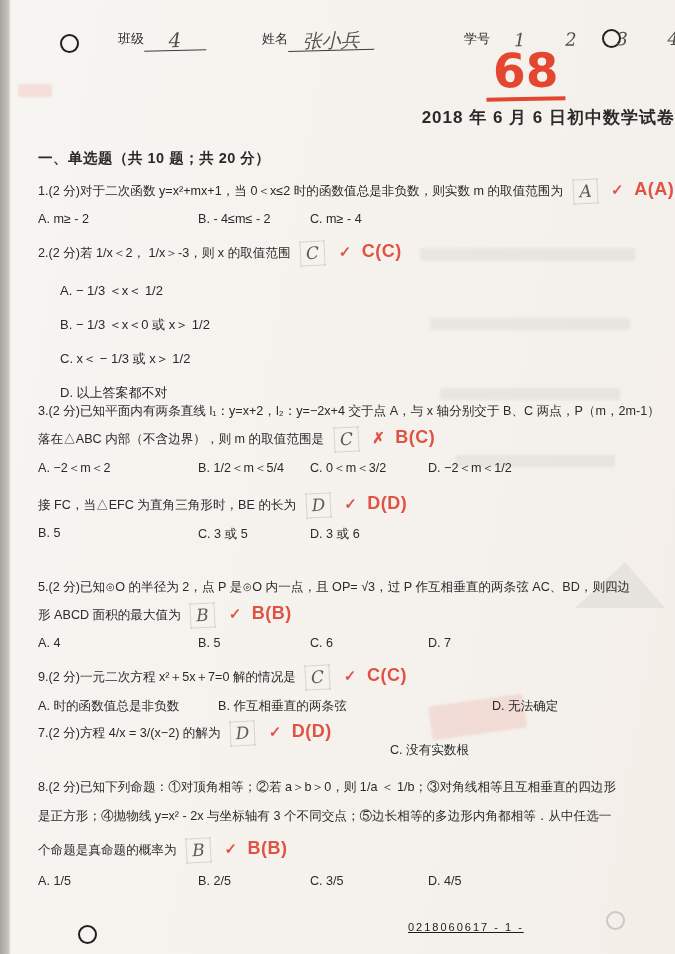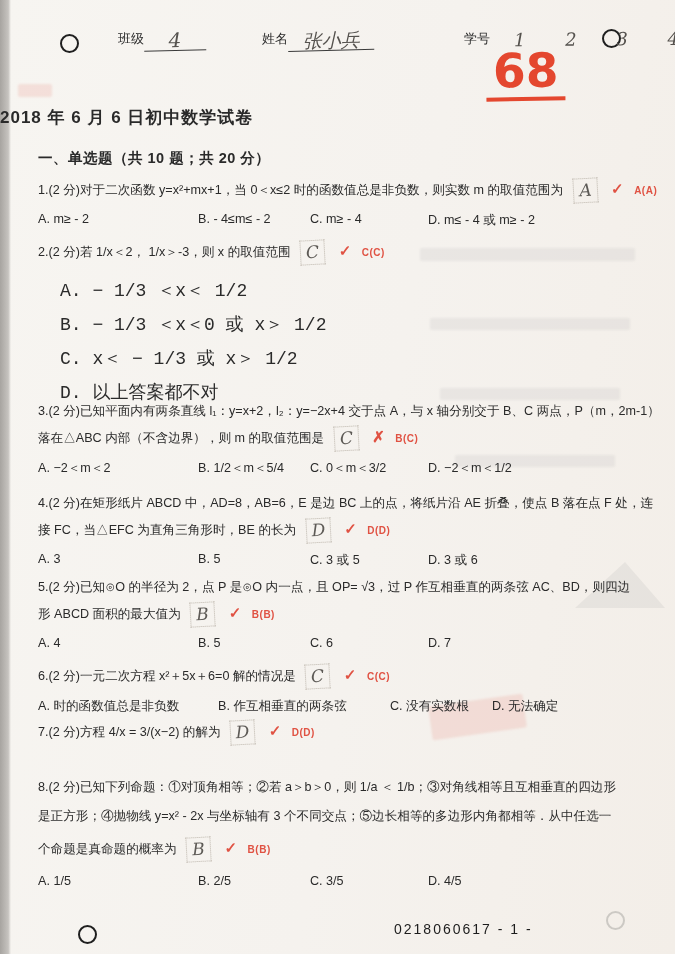--- a/index.html
+++ b/index.html
@@ -25,46 +25,46 @@
     border-bottom:1.3px solid #3a3a3a; transform:rotate(-1.5deg); line-height:20px; }
   .hval.name { min-width:86px; font-size:19px; }
   .hid { font-size:18px; letter-spacing:17px; padding-bottom:2px; transform:rotate(-0.5deg); }
   .sp1 { width:24px; } .sp2 { width:58px; }
 
   .score { position:absolute; left:486px; top:46px; font-size:47px; font-weight:bold;
     color:#e4472f; line-height:50px; padding:0 7px 1px;
     border-bottom:4px solid #e4472f; transform:rotate(-1deg);
     font-family:"DejaVu Sans",sans-serif; }
 
-  .title { position:absolute; top:106px; left:0; width:100%; text-align:left;
+  .title { position:absolute; top:106px; left:0; width:100%; text-align:right;
     font-size:17px; font-weight:bold; letter-spacing:1px; }
   .section { position:absolute; top:149px; left:38px; font-size:14.5px; font-weight:bold;
     letter-spacing:0.5px; }
 
   .q { position:absolute; left:38px; right:20px; }
   .q .line { font-size:12.6px; line-height:26px; white-space:nowrap; }
   .ansbox { display:inline-block; min-width:23px; height:23px; margin:0 6px; text-align:center;
     border:1.6px dotted #bcb5ab; vertical-align:middle; line-height:23px;
     font-family:"DejaVu Serif",serif; font-style:italic; font-size:17px; color:#5d5a56;
     transform:rotate(-3deg); }
   .mark { color:#e05243; font-weight:bold; font-size:15px; margin:0 7px 0 4px; }
-  .grade { color:#e05243; font-weight:bold; font-size:10px; letter-spacing:0.5px; }
+  .grade { color:#e05243; font-weight:bold; font-size:18px; letter-spacing:0.5px; }
   .opts { display:flex; margin-top:8px; font-size:12.6px; white-space:nowrap; }
   .opts span:nth-child(1){ width:160px; }
   .opts span:nth-child(2){ width:112px; }
   .opts span:nth-child(3){ width:118px; }
   .opts span:nth-child(4){ flex:1; }
   .opts.wide span:nth-child(1){ width:180px; }
   .opts.wide span:nth-child(2){ width:172px; }
-  .opts.wide span:nth-child(3){ width:102px; }
-  .opts-v { margin-top:8px; font-size:18px;font-family:Liberation Mono, monospace; }
+  .opts.wide span:nth-child(3){ width:102px;margin-top:44px; }
+  .opts-v { margin-top:8px; font-size:13px; }
   .opts-v div { line-height:34px; white-space:nowrap; }
 
-  .footer { position:absolute; top:921px; left:394px; font-size:14px; letter-spacing:2px;
-    color:#1d1d1d; }
+  .footer { position:absolute; top:921px; left:408px; font-size:11px; letter-spacing:2px;
+    color:#1d1d1d;text-decoration:underline; }
 
   
   .bt { position:absolute; background:rgba(125,125,135,0.10); filter:blur(1px);
     border-radius:2px; }
   .btr { position:absolute; background:rgba(224,90,75,0.14); filter:blur(1.2px);
     border-radius:2px; }
   .bt-tri { position:absolute; width:0; height:0; opacity:0.14;
     border-left:50px solid transparent; border-right:40px solid transparent;
     border-bottom:46px solid #9a9a9a; }
 </style>
@@ -108,21 +108,20 @@
     <div class="line">
       <span>1.(2 分)对于二次函数 y=x²+mx+1，当 0＜x≤2 时的函数值总是非负数，则实数 m 的取值范围为</span>
       <span class="ansbox">A</span>
       <span class="mark">✓</span>
       <span class="grade">A(A)</span>
     </div>
     <div class="opts">
       <span>A. m≥ - 2</span>
       <span>B. - 4≤m≤ - 2</span>
       <span>C. m≥ - 4</span>
-      <span>D. m≤ - 4 或 m≥ - 2</span>
     </div>
   </div>
 
   <div class="q" style="top:238px;">
     <div class="line">
       <span>2.(2 分)若 1/x＜2， 1/x＞-3，则 x 的取值范围</span>
       <span class="ansbox">C</span>
       <span class="mark">✓</span>
       <span class="grade">C(C)</span>
     </div>
@@ -144,29 +143,27 @@
     </div>
     <div class="opts">
       <span>A. −2＜m＜2</span>
       <span>B. 1/2＜m＜5/4</span>
       <span>C. 0＜m＜3/2</span>
       <span>D. −2＜m＜1/2</span>
     </div>
   </div>
 
   <div class="q" style="top:490px;">
-    <div class="line">4.(2 分)在矩形纸片 ABCD 中，AD=8，AB=6，E 是边 BC 上的点，将纸片沿 AE 折叠，使点 B 落在点 F 处，连</div>
     <div class="line">
       <span>接 FC，当△EFC 为直角三角形时，BE 的长为</span>
       <span class="ansbox">D</span>
       <span class="mark">✓</span>
       <span class="grade">D(D)</span>
     </div>
     <div class="opts">
-      <span>A. 3</span>
       <span>B. 5</span>
       <span>C. 3 或 5</span>
       <span>D. 3 或 6</span>
     </div>
   </div>
 
   <div class="q" style="top:574px;">
     <div class="line">5.(2 分)已知⊙O 的半径为 2，点 P 是⊙O 内一点，且 OP= √3，过 P 作互相垂直的两条弦 AC、BD，则四边</div>
     <div class="line">
       <span>形 ABCD 面积的最大值为</span>
@@ -177,21 +174,21 @@
     <div class="opts">
       <span>A. 4</span>
       <span>B. 5</span>
       <span>C. 6</span>
       <span>D. 7</span>
     </div>
   </div>
 
   <div class="q" style="top:662px;">
     <div class="line">
-      <span>6.(2 分)一元二次方程 x²＋5x＋6=0 解的情况是</span>
+      <span>9.(2 分)一元二次方程 x²＋5x＋7=0 解的情况是</span>
       <span class="ansbox">C</span>
       <span class="mark">✓</span>
       <span class="grade">C(C)</span>
     </div>
     <div class="opts wide">
       <span>A. 时的函数值总是非负数</span>
       <span>B. 作互相垂直的两条弦</span>
       <span>C. 没有实数根</span>
       <span>D. 无法确定</span>
     </div>

